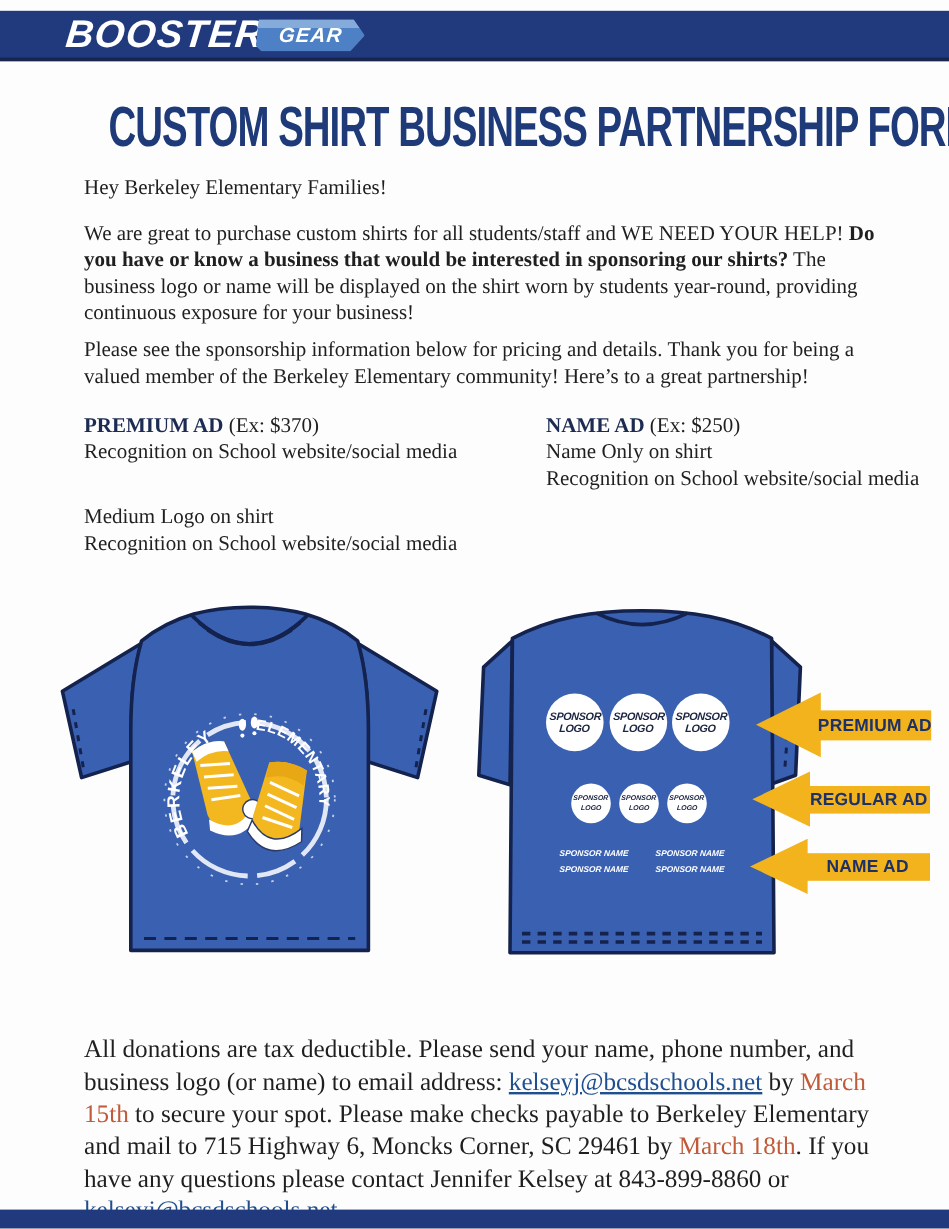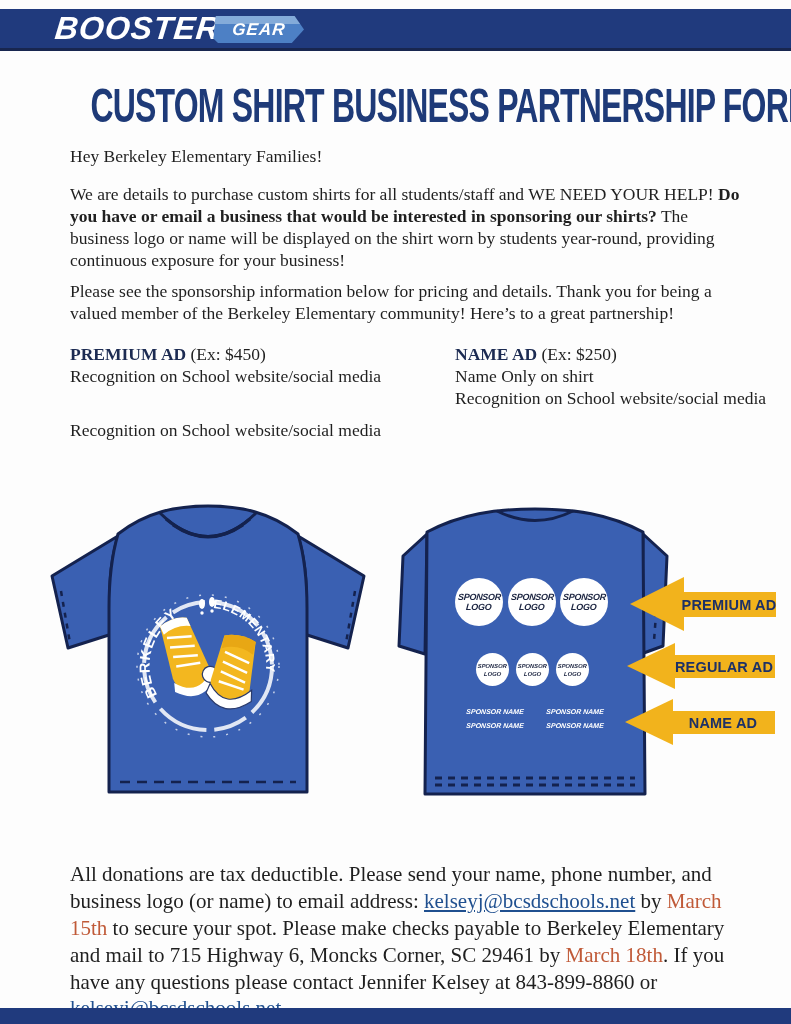--- a/index.html
+++ b/index.html
@@ -98,33 +98,34 @@
     <div class="gear-badge">
       <span>GEAR</span>
     </div>
   </div>
 
   <div class="title-wrap">
     <span class="title-inner">CUSTOM SHIRT BUSINESS PARTNERSHIP FORM</span>
   </div>
 
   <div class="textblock greeting">Hey Berkeley Elementary Families!</div>
-  <div class="textblock para1"><span>We are details to purchase custom shirts for all students/staff and WE NEED YOUR HELP! </span><span class="bold">Do you have or email a business that would be interested in sponsoring our shirts?</span><span> The business logo or name will be displayed on the shirt worn by students year-round, providing continuous exposure for your business!</span></div>
+  <div class="textblock para1"><span>We are great to purchase custom shirts for all students/staff and WE NEED YOUR HELP! </span><span class="bold">Do you have or know a business that would be interested in sponsoring our shirts?</span><span> The business logo or name will be displayed on the shirt worn by students year-round, providing continuous exposure for your business!</span></div>
   <div class="textblock para2">Please see the sponsorship information below for pricing and details.  Thank you for being a valued member of the Berkeley Elementary community!  Here’s to a great partnership!</div>
 
   <div class="tier tier-premium">
-    <div><span class="tier-head">PREMIUM AD</span> <span class="tier-price">(Ex: $450)</span></div>
+    <div><span class="tier-head">PREMIUM AD</span> <span class="tier-price">(Ex: $370)</span></div>
     <div>Recognition on School website/social media</div>
   </div>
   <div class="tier tier-name-ad">
     <div><span class="tier-head">NAME AD</span>&nbsp;<span class="tier-price">(Ex: $250)</span></div>
     <div>Name Only on shirt</div>
     <div>Recognition on School website/social media</div>
   </div>
   <div class="tier tier-regular">
+    <div>Medium Logo on shirt</div>
     <div>Recognition on School website/social media</div>
   </div>
 
   <svg class="shirt-svg front-shirt" width="362" height="332" viewBox="0 0 362 332">
     <g stroke="#14224e" stroke-width="3" stroke-linejoin="round">
       <path d="M90,40 L24,80 L40,152 L84,138 C80,105 80,72 90,40 Z" fill="#3a60b2"></path>
       <path d="M270,40 L336,80 L320,152 L276,138 C280,105 280,72 270,40 Z" fill="#3a60b2"></path>
       <path d="M90,38 C118,16 148,10 180,10 C212,10 242,16 270,38 C277,62 279,84 279,112 L279,296 L81,296 L81,112 C81,84 83,62 90,38 Z" fill="#3a60b2"></path>
     </g>
     <g fill="none" stroke="#14224e" stroke-width="3">

